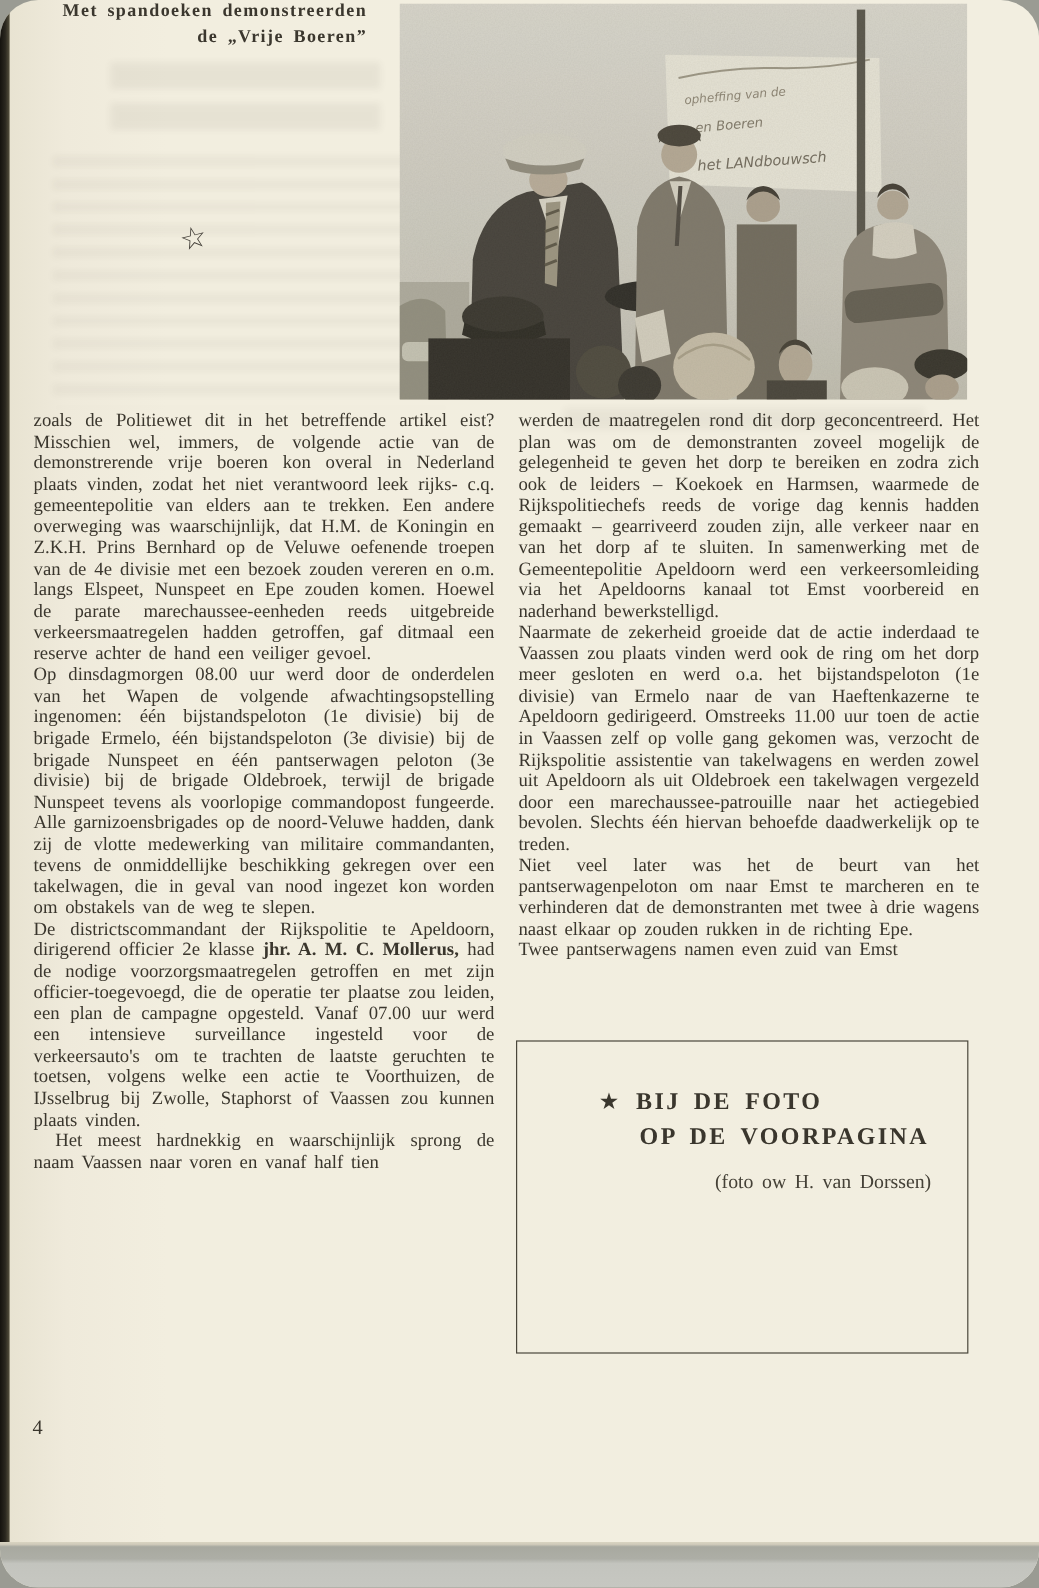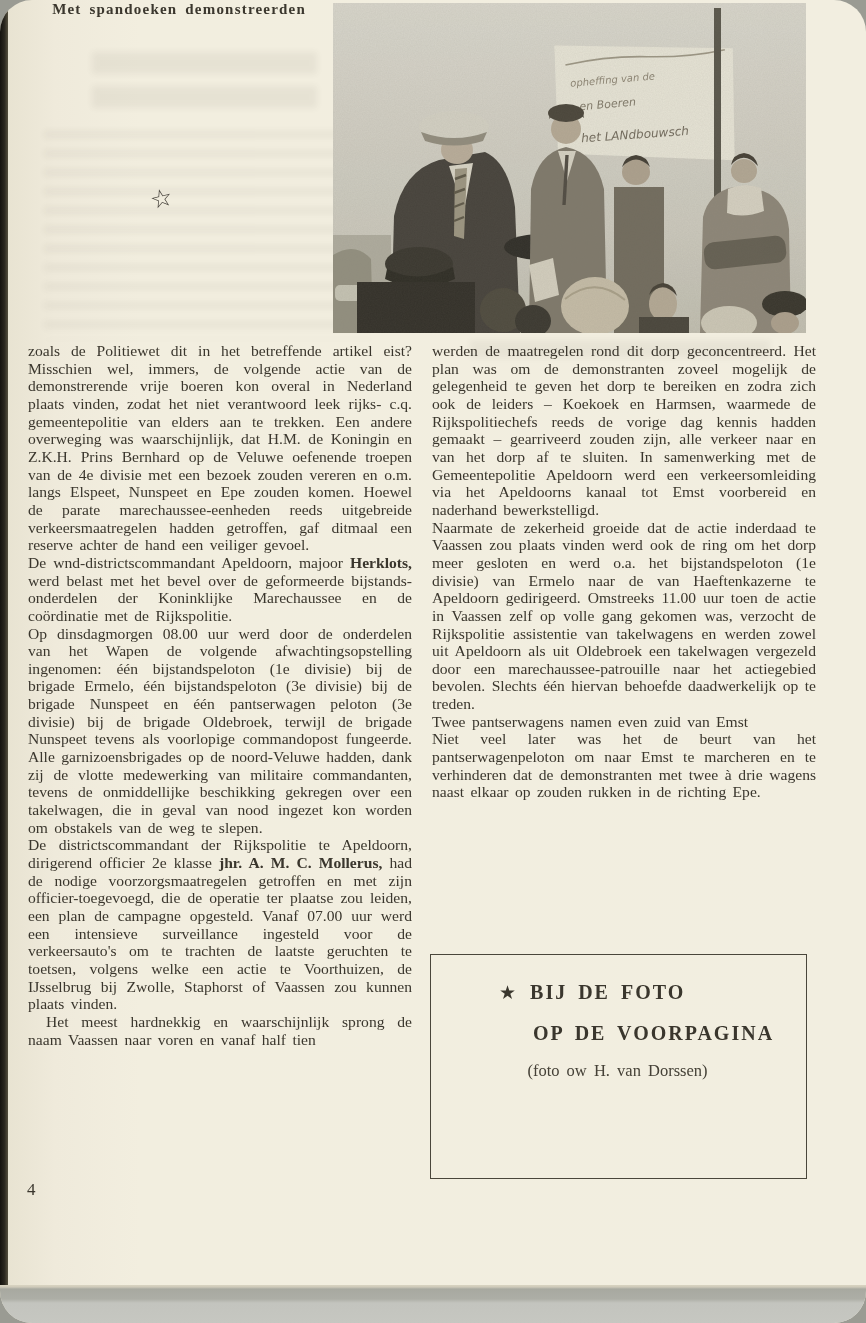--- a/index.html
+++ b/index.html
@@ -35,29 +35,29 @@
   .col{position:absolute;top:342px;width:384px;
     font-size:15.6px;line-height:17.65px;text-align:justify;
     word-spacing:2.5px;color:#3a362d;}
   .col-left{left:28px;}
   .col-right{left:432px;}
   .col p{margin:0;}
   .col p.indented{text-indent:18px;}
   b.name{font-weight:bold;}
 
   
-  .note-box{position:absolute;left:430px;top:954px;width:377px;height:225px;
-    border:1.5px solid #4a463b;box-sizing:border-box;padding:23px 26px 0 28px;}
+  .note-box{position:absolute;left:430px;top:867px;width:377px;height:261px;
+    border:1.5px solid #4a463b;box-sizing:border-box;padding:36px 26px 0 28px;}
   .note-heading{font-size:20px;font-weight:bold;letter-spacing:2px;line-height:29px;
     padding-left:40px;color:#3a362d;word-spacing:4px;}
   .note-heading .star{font-family:"DejaVu Sans",sans-serif;font-size:19px;letter-spacing:0;margin-right:14px;}
-  .note-heading .line2{padding-left:34px;margin-top:12px;}
+  .note-heading .line2{padding-left:34px;}
   .note-body{margin-top:17px;font-size:18.5px;font-weight:bold;line-height:25px;
     text-align:justify;word-spacing:3.5px;color:#3a362d;}
-  .note-credit{margin-top:13px;text-align:center;font-size:16.5px;color:#454137;padding-right:4px;word-spacing:3px;}
+  .note-credit{margin-top:13px;text-align:right;font-size:16.5px;color:#454137;padding-right:4px;word-spacing:3px;}
 
   .page-number{position:absolute;left:27px;top:1180px;font-size:17px;color:#3a362d;}
 
   
   .ghost{position:absolute;pointer-events:none;filter:blur(3px);}
   .ghost-headline{left:92px;top:52px;width:225px;height:60px;opacity:.06;
     background:repeating-linear-gradient(180deg,#3a342a 0 22px,transparent 22px 34px);}
   .ghost-lines{left:44px;top:130px;width:330px;height:210px;opacity:.045;
     background:repeating-linear-gradient(180deg,#3a342a 0 9px,transparent 9px 19px);}
   .ghost-lines2{left:470px;top:340px;width:300px;height:18px;opacity:.05;background:#3a342a;}
@@ -66,20 +66,21 @@
 <body>
 
 <div class="page">
 
   <div class="ghost ghost-headline"></div>
   <div class="ghost ghost-lines"></div>
   <div class="ghost ghost-lines2"></div>
 
   <div class="caption">
     <div>Met spandoeken demonstreerden</div>
+    <div>de „Vrije Boeren”</div>
   </div>
 
   <div class="star-outline">☆</div>
 
   <svg class="photo" viewBox="0 0 473 330" preserveAspectRatio="none">
     <defs>
       <linearGradient id="sky" x1="0" y1="0" x2="0" y2="1">
         <stop offset="0" stop-color="#dcd9d0"></stop>
         <stop offset="0.7" stop-color="#cdcabf"></stop>
         <stop offset="1" stop-color="#c2bfb2"></stop>
@@ -156,31 +157,30 @@
       <ellipse cx="452" cy="301" rx="23" ry="13" fill="#2c2921"></ellipse>
       <ellipse cx="452" cy="320" rx="14" ry="11" fill="#ab9e8b"></ellipse>
     </g>
 
     <rect x="0" y="0" width="473" height="330" fill="#b5ae9d" opacity="0.10"></rect>
     <rect x="0" y="0" width="473" height="330" filter="url(#grain)" opacity="0.55"></rect>
   </svg>
 
   <div class="col col-left">
     <p class="para"><span>zoals de Politiewet dit in het betreffende artikel eist? Misschien wel, immers, de volgende actie van de demonstrerende vrije boeren kon overal in Nederland plaats vinden, zodat het niet verantwoord leek rijks- c.q. gemeentepolitie van elders aan te trekken. Een andere overweging was waarschijnlijk, dat H.M. de Koningin en Z.K.H. Prins Bernhard op de Veluwe oefenende troepen van de 4e divisie met een bezoek zouden vereren en o.m. langs Elspeet, Nunspeet en Epe zouden komen. Hoewel de parate marechaussee-eenheden reeds uitgebreide verkeersmaatregelen hadden getroffen, gaf ditmaal een reserve achter de hand een veiliger gevoel.</span></p>
-    <p class="para"><span>De wnd-districtscommandant Apeldoorn, majoor </span><b class="name">Herklots,</b><span> werd belast met het bevel over de geformeerde bijstands-onderdelen der Koninklijke Marechaussee en de coördinatie met de Rijkspolitie.</span></p>
     <p class="para"><span>Op dinsdagmorgen 08.00 uur werd door de onderdelen van het Wapen de volgende afwachtingsopstelling ingenomen: één bijstandspeloton (1e divisie) bij de brigade Ermelo, één bijstandspeloton (3e divisie) bij de brigade Nunspeet en één pantserwagen peloton (3e divisie) bij de brigade Oldebroek, terwijl de brigade Nunspeet tevens als voorlopige commandopost fungeerde. Alle garnizoensbrigades op de noord-Veluwe hadden, dank zij de vlotte medewerking van militaire commandanten, tevens de onmiddellijke beschikking gekregen over een takelwagen, die in geval van nood ingezet kon worden om obstakels van de weg te slepen.</span></p>
     <p class="para"><span>De districtscommandant der Rijkspolitie te Apeldoorn, dirigerend officier 2e klasse </span><b class="name">jhr. A. M. C. Mollerus,</b><span> had de nodige voorzorgsmaatregelen getroffen en met zijn officier-toegevoegd, die de operatie ter plaatse zou leiden, een plan de campagne opgesteld. Vanaf 07.00 uur werd een intensieve surveillance ingesteld voor de verkeersauto's om te trachten de laatste geruchten te toetsen, volgens welke een actie te Voorthuizen, de IJsselbrug bij Zwolle, Staphorst of Vaassen zou kunnen plaats vinden.</span></p>
     <p class="para indented"><span>Het meest hardnekkig en waarschijnlijk sprong de naam Vaassen naar voren en vanaf half tien</span></p>
   </div>
 
   <div class="col col-right">
     <p class="para"><span>werden de maatregelen rond dit dorp geconcentreerd. Het plan was om de demonstranten zoveel mogelijk de gelegenheid te geven het dorp te bereiken en zodra zich ook de leiders – Koekoek en Harmsen, waarmede de Rijkspolitiechefs reeds de vorige dag kennis hadden gemaakt – gearriveerd zouden zijn, alle verkeer naar en van het dorp af te sluiten. In samenwerking met de Gemeentepolitie Apeldoorn werd een verkeersomleiding via het Apeldoorns kanaal tot Emst voorbereid en naderhand bewerkstelligd.</span></p>
     <p class="para"><span>Naarmate de zekerheid groeide dat de actie inderdaad te Vaassen zou plaats vinden werd ook de ring om het dorp meer gesloten en werd o.a. het bijstandspeloton (1e divisie) van Ermelo naar de van Haeftenkazerne te Apeldoorn gedirigeerd. Omstreeks 11.00 uur toen de actie in Vaassen zelf op volle gang gekomen was, verzocht de Rijkspolitie assistentie van takelwagens en werden zowel uit Apeldoorn als uit Oldebroek een takelwagen vergezeld door een marechaussee-patrouille naar het actiegebied bevolen. Slechts één hiervan behoefde daadwerkelijk op te treden.</span></p>
+    <p class="para"><span>Niet veel later was het de beurt van het pantserwagenpeloton om naar Emst te marcheren en te verhinderen dat de demonstranten met twee à drie wagens naast elkaar op zouden rukken in de richting Epe.</span></p>
     <p class="para"><span>Twee pantserwagens namen even zuid van Emst</span></p>
-    <p class="para"><span>Niet veel later was het de beurt van het pantserwagenpeloton om naar Emst te marcheren en te verhinderen dat de demonstranten met twee à drie wagens naast elkaar op zouden rukken in de richting Epe.</span></p>
   </div>
 
   <div class="note-box">
     <div class="note-heading">
       <div><span class="star">★</span><span>BIJ DE FOTO</span></div>
       <div class="line2">OP DE VOORPAGINA</div>
     </div>
     <div class="note-credit">(foto ow H. van Dorssen)</div>
   </div>
 

